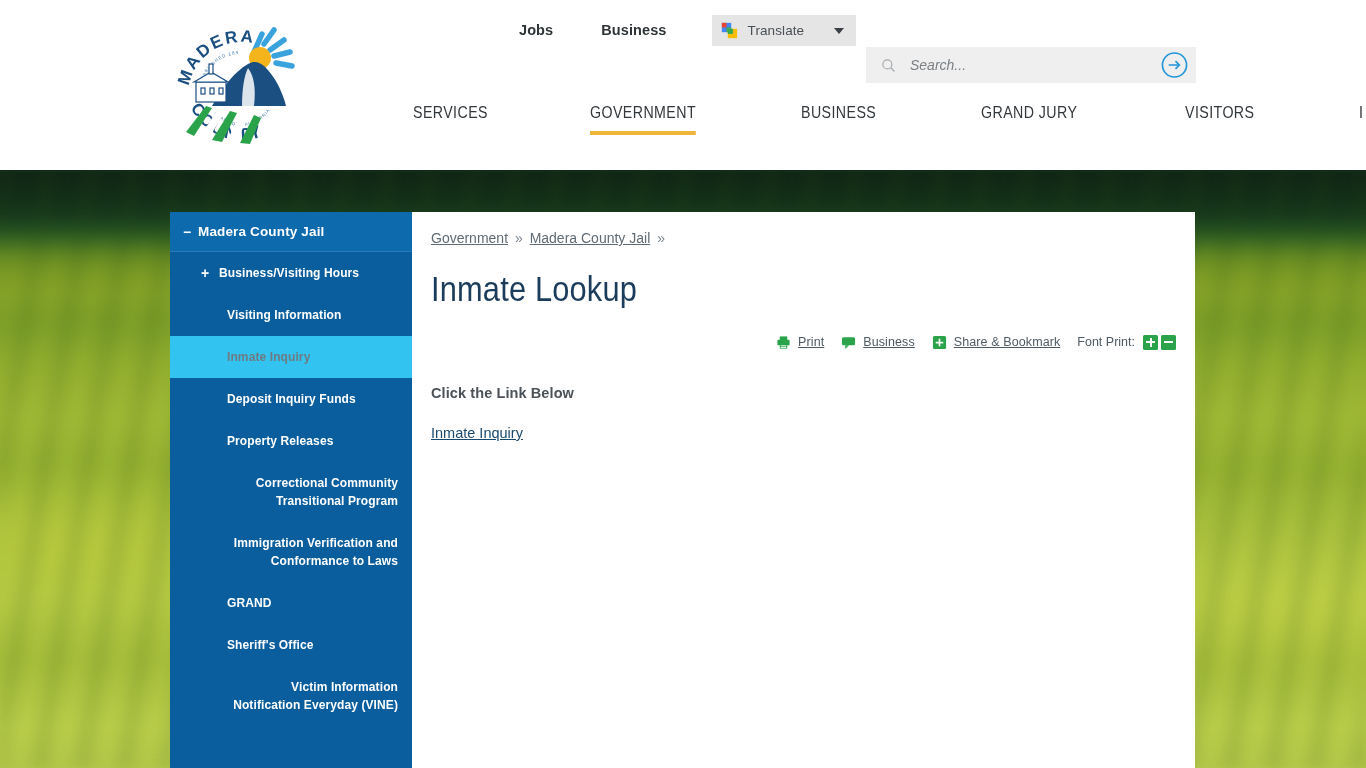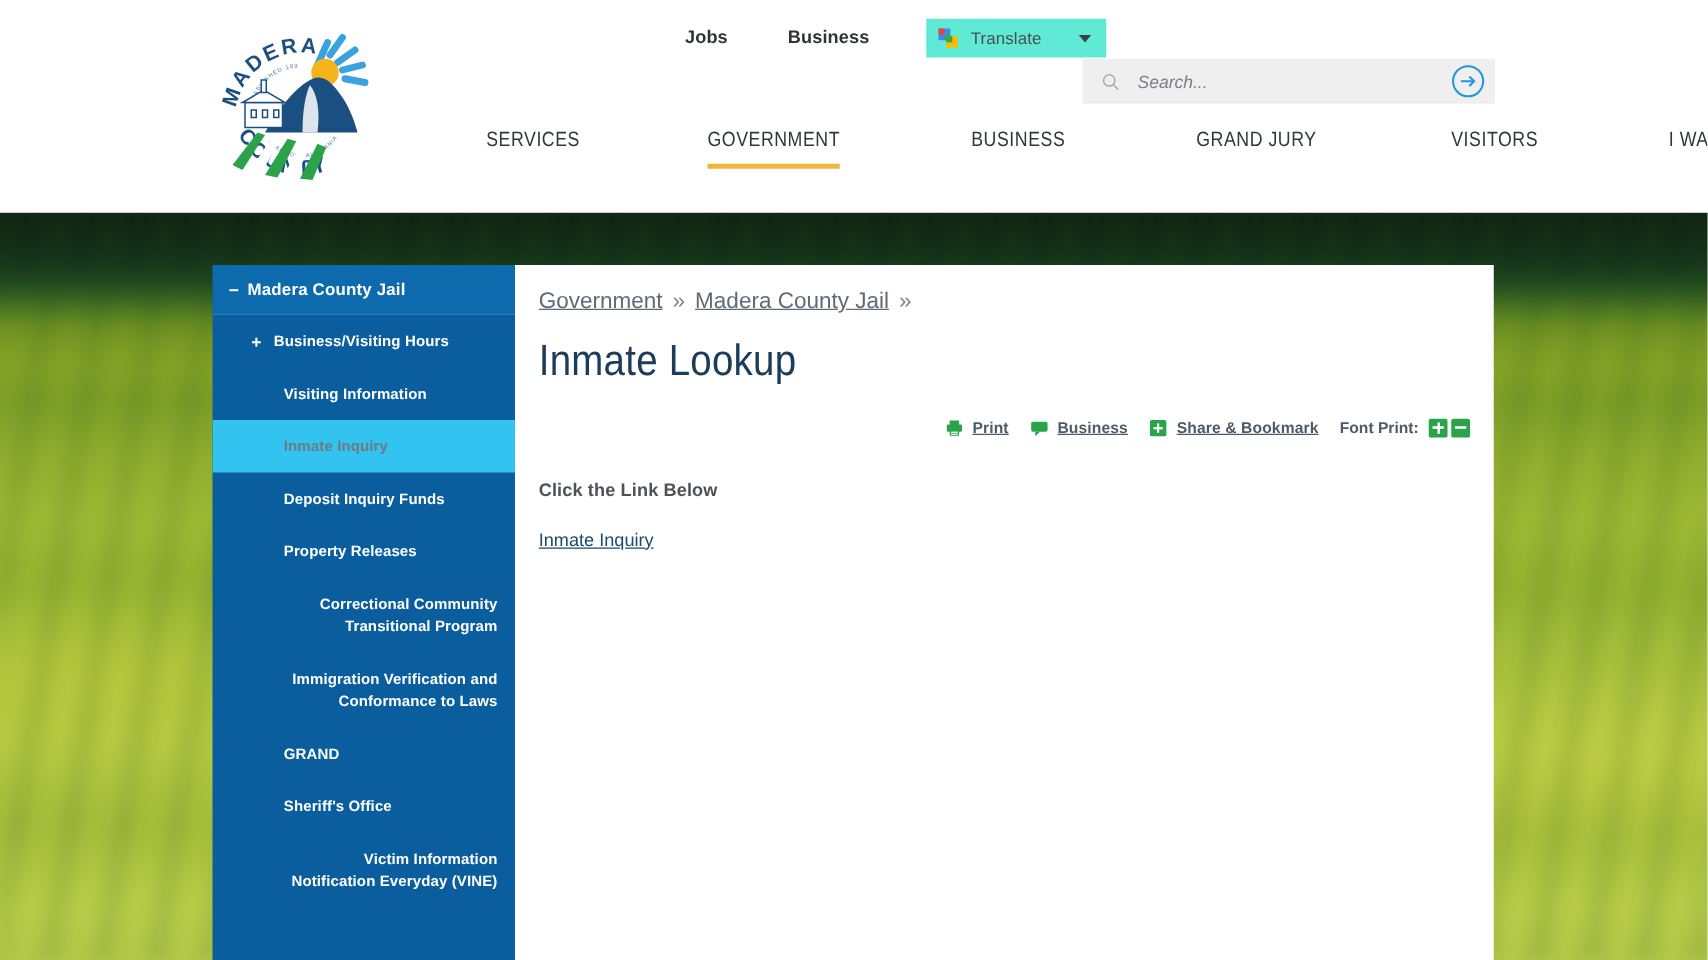--- a/index.html
+++ b/index.html
@@ -15,32 +15,32 @@
   .header {
     position: absolute; left: 0; top: 0; width: 1366px; height: 170px;
     background: #ffffff; z-index: 20;
   }
   .logo-wrap {
     position: absolute; left: 166px; top: 14px; width: 148px; height: 142px;
   }
   .logo-svg { display: block; width: 148px; height: 142px; }
 
   .utility-bar {
-    position: absolute; left: 548px; top: 14px; height: 33px;
+    position: absolute; left: 519px; top: 14px; height: 33px;
     display: flex; align-items: center; gap: 0;
   }
   .util-link {
     font-size: 14.5px; font-weight: bold; color: #2f3437; text-decoration: none;
     letter-spacing: .1px; line-height: 33px; cursor: pointer;
   }
   .util-link.jobs { margin-right: 48px; }
   .util-link.contact { margin-right: 45px; }
 
   .translate-box {
-    width: 144px; height: 31px; background: #5eead4;
+    width: 144px; height: 31px; background: #e5e5e5;
     display: flex; align-items: center; position: relative; cursor: pointer;
   }
   .gt-icon {
     width: 17px; height: 17px; margin-left: 9px; position: relative; flex: none;
   }
   .translate-label {
     font-size: 13.5px; color: #4a4f54; margin-left: 10px; letter-spacing: .1px;
   }
   .translate-caret {
     position: absolute; right: 12px; top: 50%; transform: translateY(-50%);
@@ -61,21 +61,21 @@
     margin-left: 12px; width: 230px;
     font-family: "Liberation Sans", "DejaVu Sans", sans-serif;
   }
   .search-input::placeholder { color: #7b8085; font-style: italic; opacity: 1; }
   .search-go {
     position: absolute; right: 8px; top: 50%; transform: translateY(-50%);
     width: 27px; height: 27px; cursor: pointer;
   }
 
   .mainnav {
-    position: absolute; left: 0; top: 101px; width: 1366px; height: 46px;
+    position: absolute; left: 0; top: 101px; width: 1366px; height: 46px; padding-left: 24px;
   }
   .mainnav-inner {
     display: flex; align-items: flex-start; height: 46px;
     padding-left: 389px; gap: 0;
   }
   .nav-item {
     position: relative; font-size: 16.5px; letter-spacing: .5px;
     color: #32373b; text-decoration: none; cursor: pointer;
     font-family: "Liberation Sans Narrow", "Liberation Sans", sans-serif;
     transform: scaleX(.86); transform-origin: left center;
@@ -149,39 +149,39 @@
     line-height: 18px; letter-spacing: .1px; text-align: right;
   }
   .side-item.active { background: #33c3f0; }
   .side-item.active .lbl { color: #6e7b82; }
 
   .content {
     position: absolute; left: 412px; top: 212px; width: 783px; height: 556px;
     background: #ffffff; z-index: 10; overflow: hidden;
   }
   .breadcrumb {
-    position: absolute; left: 19px; top: 18px; font-size: 18px; color: #5f6b75;
+    position: absolute; left: 19px; top: 18px; font-size: 14px; color: #5f6b75;
   }
   .breadcrumb a {
     color: #5f6b75; text-decoration: underline; cursor: pointer;
   }
   .breadcrumb .sep { margin: 0 3px; color: #7b858e; }
 
   .page-title {
     position: absolute; left: 19px; top: 56px;
     font-size: 35px; color: #1c3c5c; font-weight: normal;
     letter-spacing: .2px; line-height: 42px;
     font-family: "Liberation Sans Narrow", "Liberation Sans", sans-serif;
     transform: scaleX(.88); transform-origin: left top;
     margin: 0;
   }
 
   .pagetools {
     position: absolute; right: 16px; top: 120px;
-    display: flex; align-items: center; gap: 0; height: 20px; font-weight: bold;
+    display: flex; align-items: center; gap: 0; height: 20px;
   }
   .tool { display: flex; align-items: center; cursor: pointer; margin-right: 17px; }
   .tool .ticon { width: 15px; height: 15px; flex: none; }
   .tool .tlabel {
     font-size: 12.5px; color: #4f5b64; text-decoration: underline;
     margin-left: 7px; letter-spacing: .1px;
   }
   .fontsize-label {
     font-size: 12.5px; color: #4f5b64; margin-right: 8px;
   }

